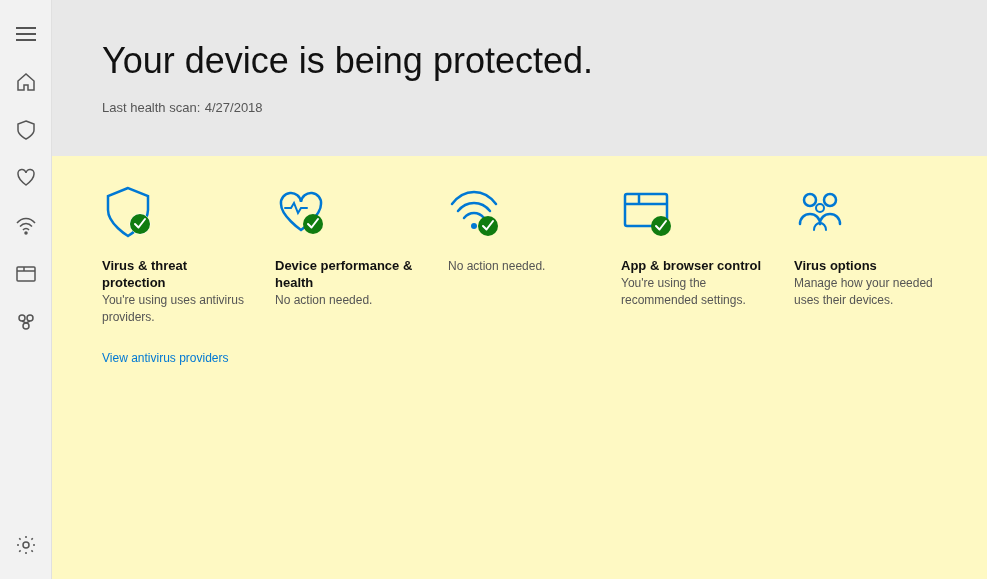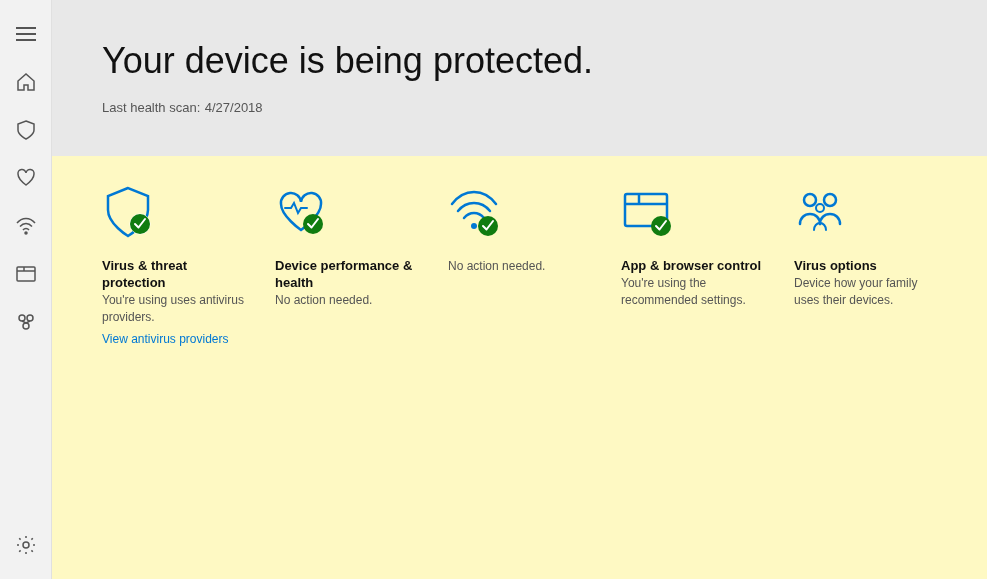--- a/index.html
+++ b/index.html
@@ -108,20 +108,21 @@
       color: #555;
       line-height: 1.4;
       margin-bottom: 6px;
     }
     .card-link {
       font-size: 12px;
       color: #0078d4;
       cursor: pointer;
       text-decoration: none;
       line-height: 1.4;
+      margin-top: 19px;
     }
   </style>
 </head>
 <body>
 
 <nav class="sidebar">
   <div class="sidebar-item">
     <svg viewBox="0 0 20 20" fill="#555">
       <rect y="3" width="20" height="2"></rect>
         <rect y="9" width="20" height="2"></rect>
@@ -252,17 +253,17 @@
           <path d="M6 38c0-6 4.5-10 10-10s10 4 10 10" stroke="#0078d4" stroke-width="2.5" stroke-linecap="round"></path>
 
           <circle cx="36" cy="14" r="6" stroke="#0078d4" stroke-width="2.5"></circle>
           <path d="M26 38c0-6 4.5-10 10-10s10 4 10 10" stroke="#0078d4" stroke-width="2.5" stroke-linecap="round"></path>
 
           <circle cx="26" cy="22" r="4" stroke="#0078d4" stroke-width="2"></circle>
           <path d="M20 44c0-4 2.7-7 6-7s6 3 6 7" stroke="#0078d4" stroke-width="2" stroke-linecap="round"></path>
         </svg>
       </div>
       <div class="card-title">Virus options</div>
-      <div class="card-desc">Device how your family uses their devices.</div>
+      <div class="card-desc">Manage how your needed uses their devices.</div>
     </div>
 
   </div>
 </div>
 
 </body></html>

